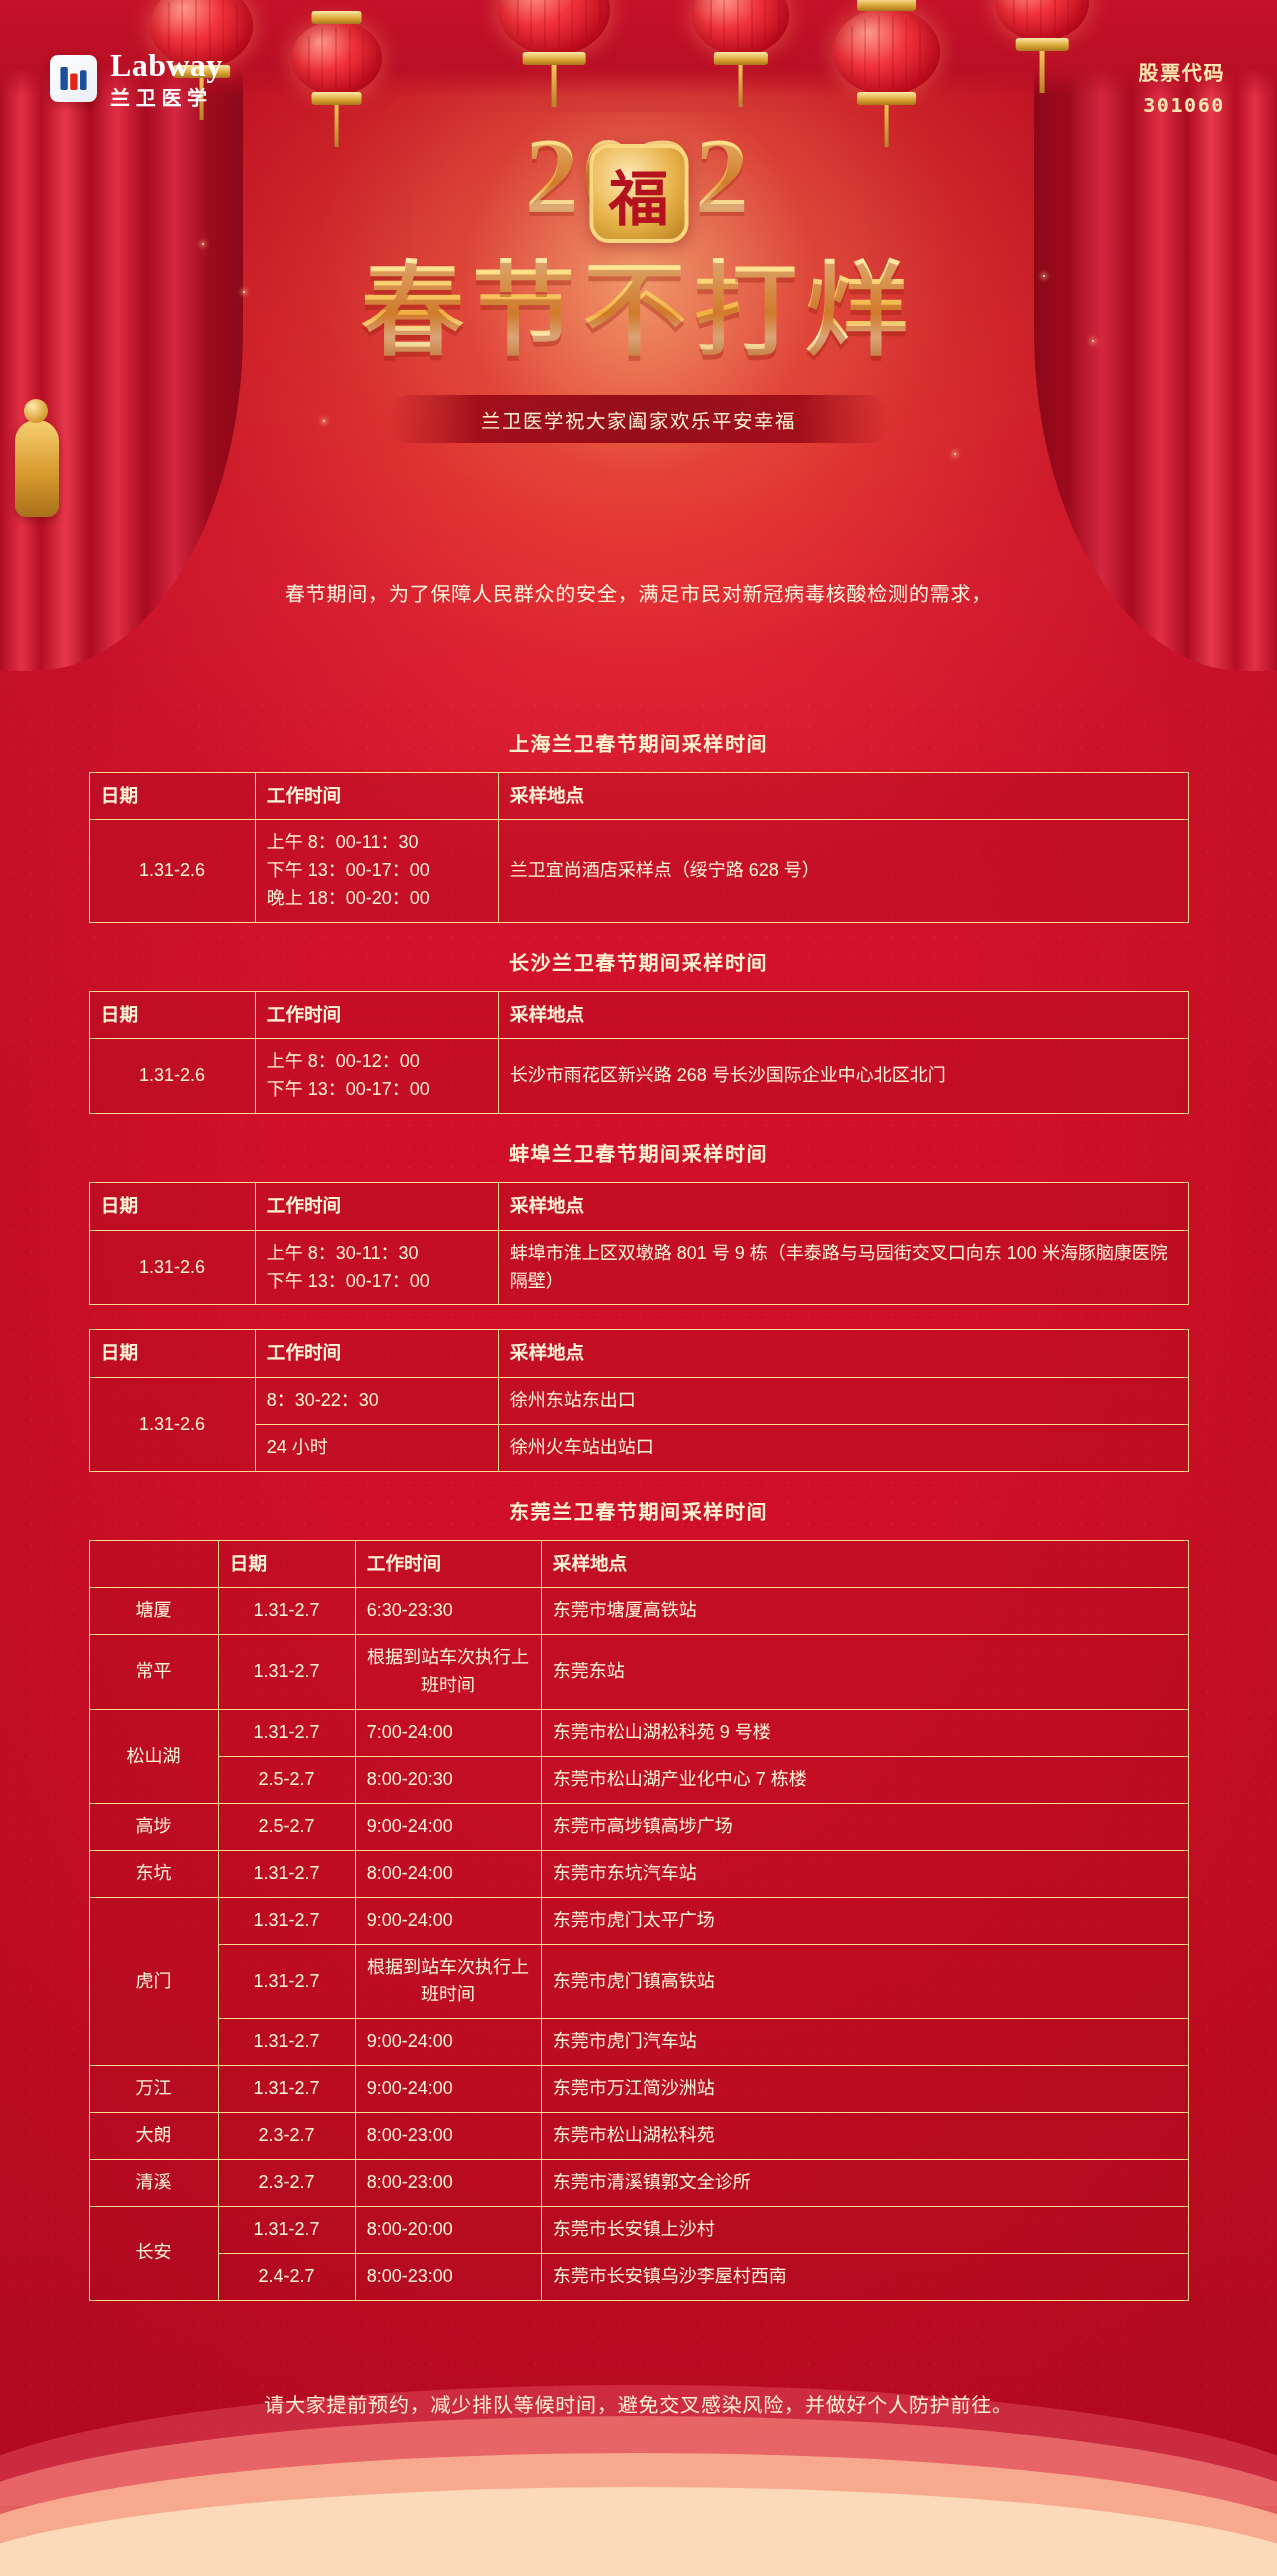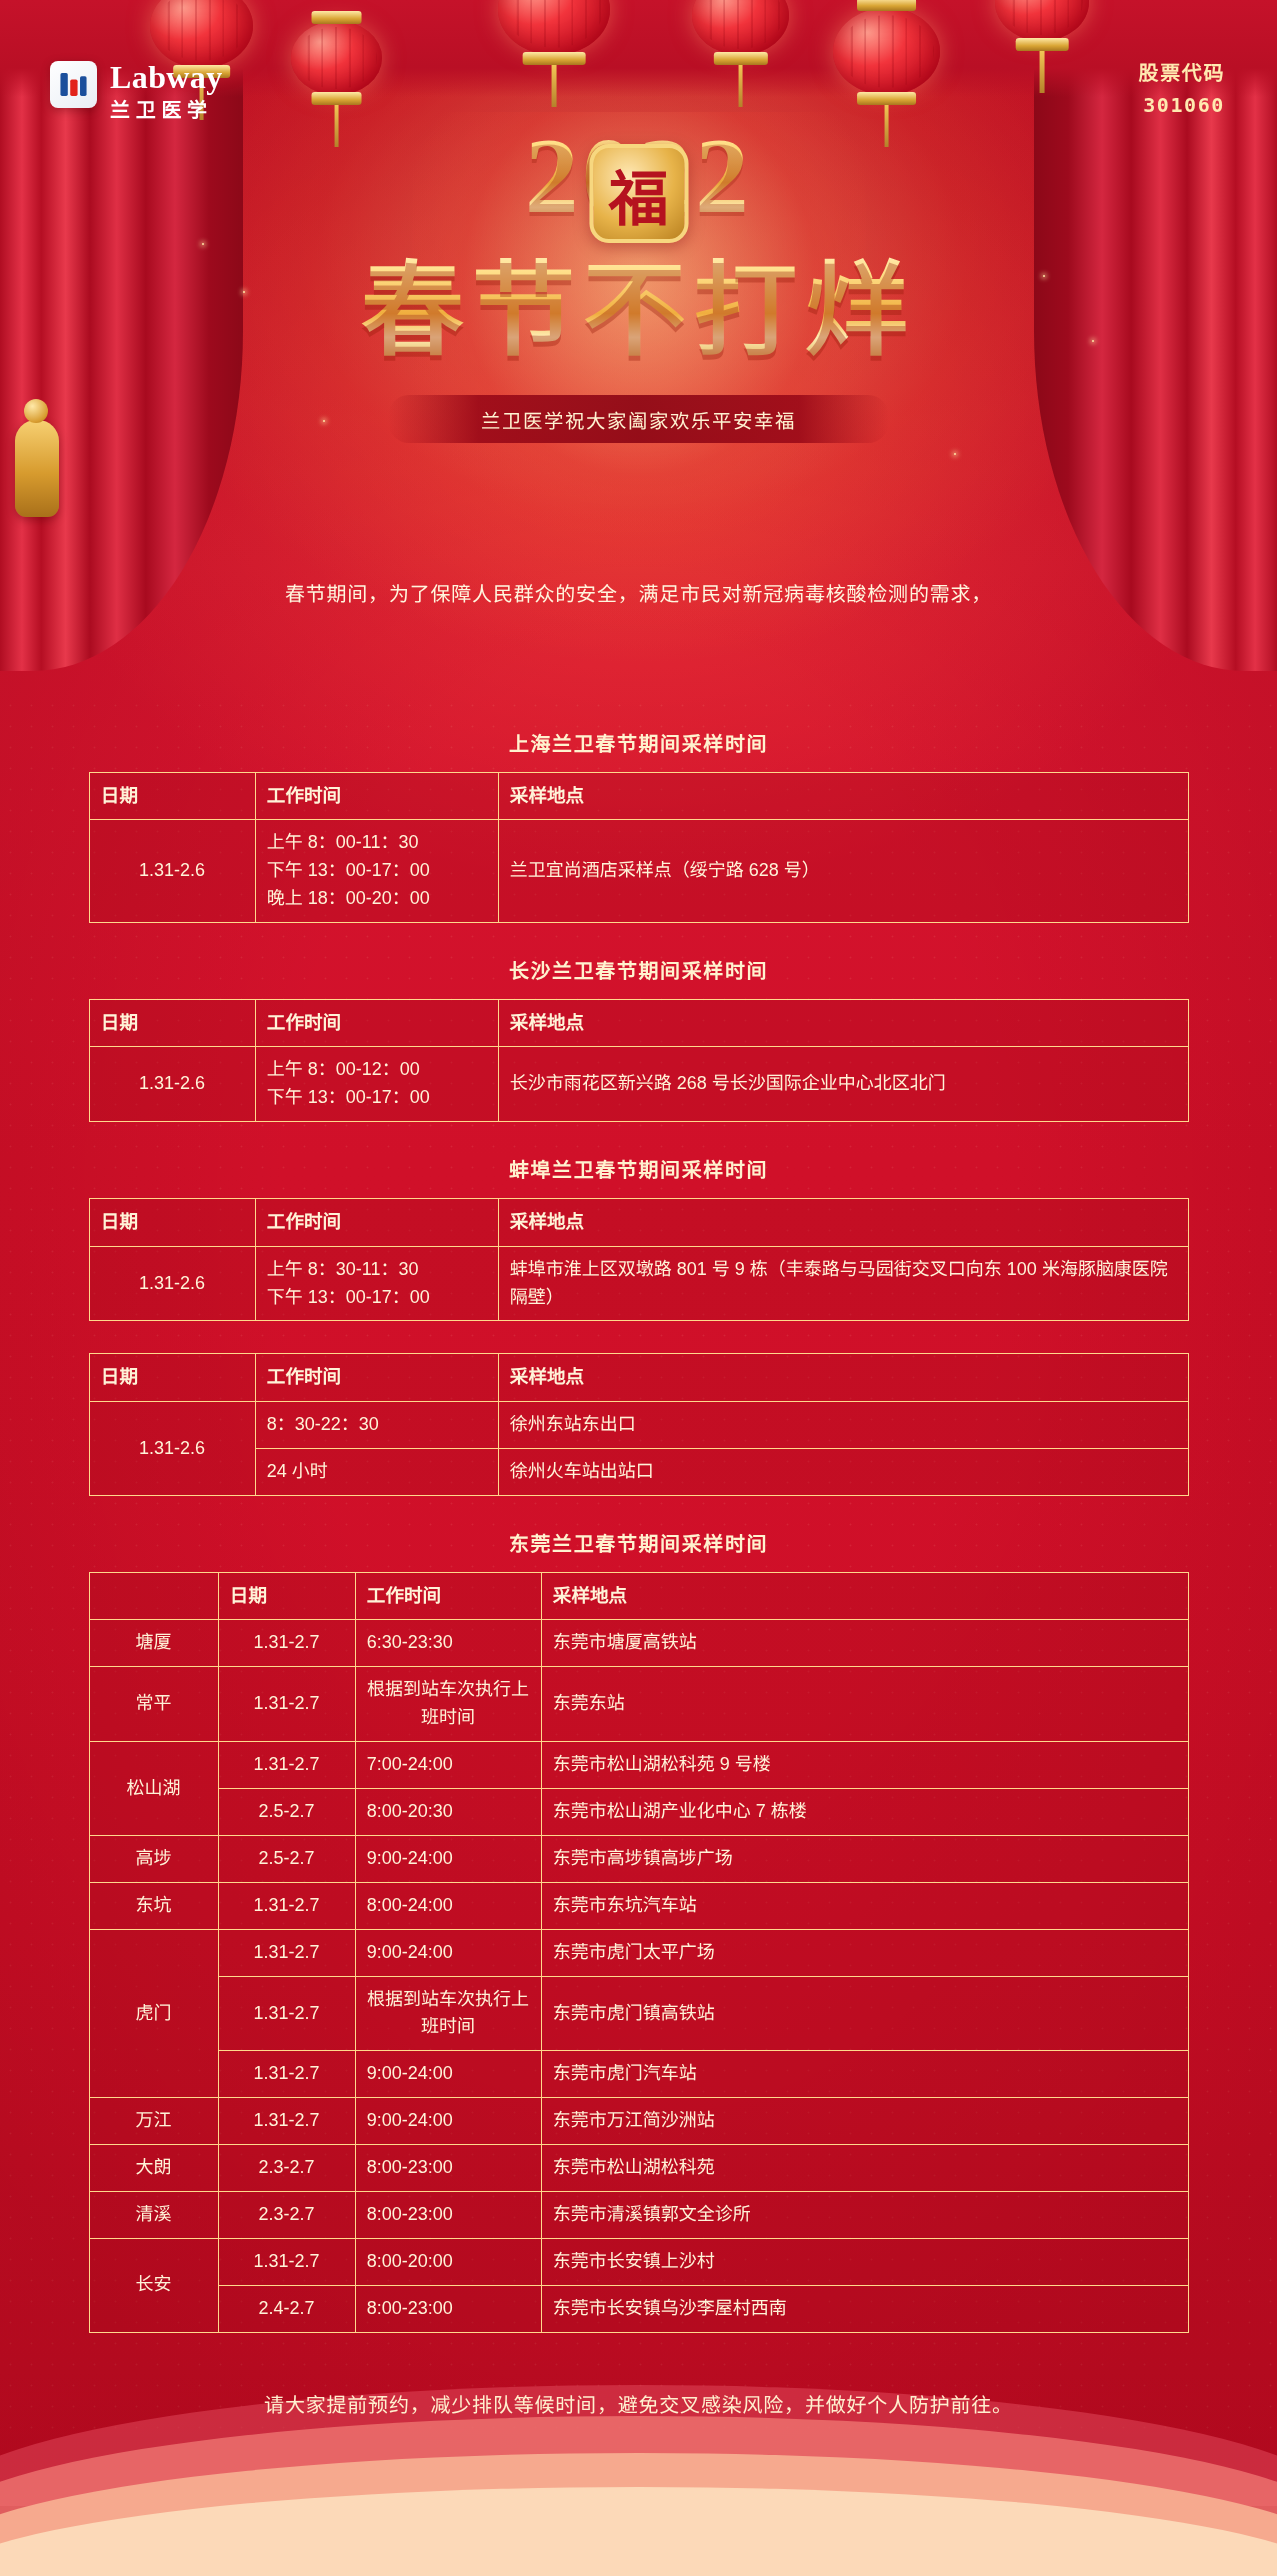--- a/index.html
+++ b/index.html
@@ -107,21 +107,20 @@
     width: 47px; height: 47px; border-radius: 8px;
     background: linear-gradient(145deg,#ffffff,#e9eef5);
     display: flex; align-items: center; justify-content: center;
     box-shadow: 0 2.4px 8px rgba(80,0,10,.35);
   }
   .logo-mark svg { display:block; }
   .logo-text { display: flex; flex-direction: column; line-height: 1; }
   .logo-en {
     color: #ffffff; font-size: 32px; font-weight: bold; letter-spacing: 0.4px;
     font-family: "Liberation Serif", "DejaVu Serif", serif;
-    margin-top: 12px;
   }
   .logo-cn {
     color: #ffffff; font-size: 20px; letter-spacing: 5.7px; margin-top: 7.3px; font-weight: bold;
   }
 
   .stock {
     position: absolute; right: 52px; top: 57px; text-align: right;
     color: #ffe9b0; z-index: 30;
   }
   .stock .l1 { font-size: 20px; font-weight: bold; letter-spacing: 1.6px; }
@@ -175,21 +174,21 @@
 
   
   .intro {
     position: absolute; left: 0; right: 0; top: 576px; z-index: 20;
     text-align: center; color: #fff6de;
     font-size: 20px; line-height: 1.85; letter-spacing: 0.8px;
   }
 
   
   .sections { position: absolute; left: 0; right: 0; top: 728px; z-index: 20; }
-  .section { margin-bottom: 32px; }
+  .section { margin-bottom: 24px; }
   .section-title {
     text-align: center; color: #fff2cf; font-size: 20px; font-weight: bold;
     letter-spacing: 1.6px; margin-bottom: 14.6px;
   }
   table.sched {
     width: 1100px; margin: 0 auto;
     border-collapse: collapse;
     table-layout: fixed;
     background: rgba(170,9,26,0.30);
   }

